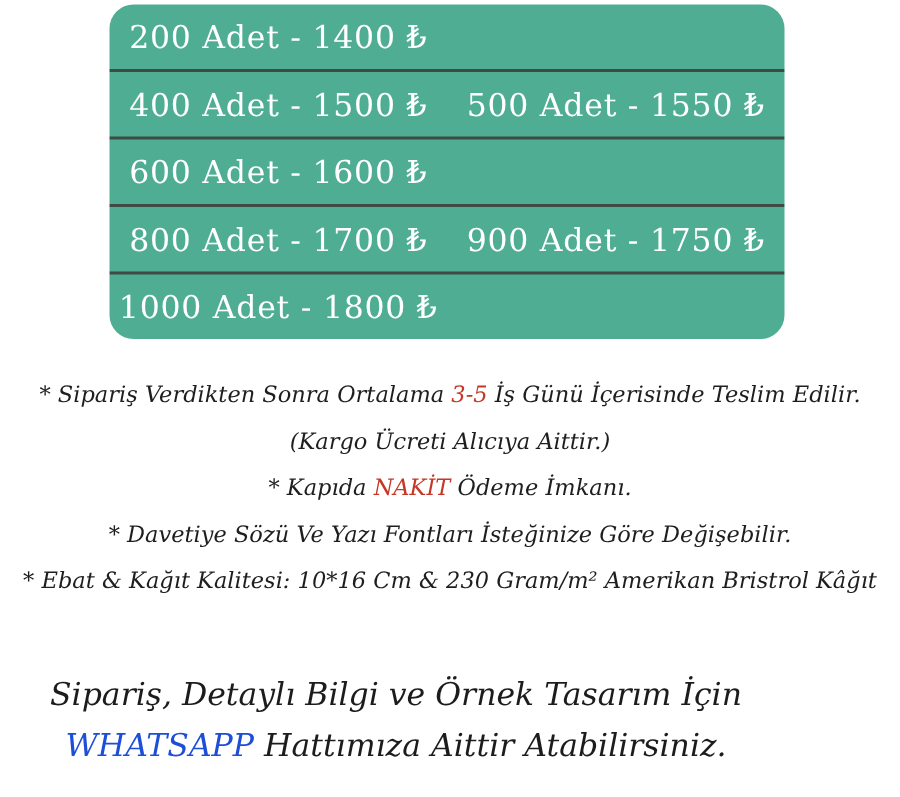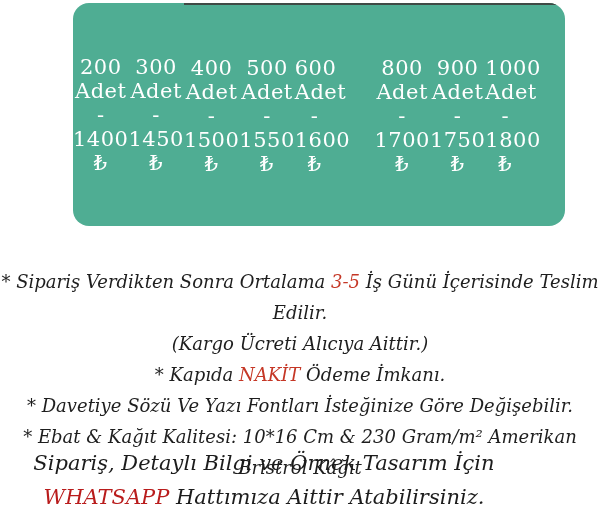--- a/index.html
+++ b/index.html
@@ -16,27 +16,27 @@
     width: 600px;
     height: 531px;
     position: relative;
   }
 
   
   .price-table {
     position: absolute;
     left: 73px;
     top: 3px;
-    width: 492px;
+    width: 450px;
     height: 223px;
     background: #4fad93;
     border-radius: 16px;
     overflow: hidden;
     display: flex;
-    flex-direction: row;
+    flex-direction: column;
   }
   .price-row {
     flex: 1;
     display: flex;
     align-items: center;
   }
   .price-row + .price-row {
     border-top: 2px solid #3f4a45;
   }
   .price-cell {
@@ -49,26 +49,25 @@
 
   
   .notes {
     position: absolute;
     left: 0;
     top: 248px;
     width: 600px;
     text-align: center;
     font-style: italic;
     color: #1e1e1e;
-    font-size: 18px;
+    font-size: 15px;
     line-height: 31px;
-    margin-top: 18px;
   }
   .accent-red { color: #c53726; }
-  .accent-green { color: #b91c1c; }
+  .accent-green { color: #1d4ed8; }
 
   
   .footer {
     position: absolute;
     left: 0;
     top: 446px;
     width: 528px;
     text-align: center;
     font-style: italic;
     color: #1c1c1c;
@@ -77,21 +76,20 @@
   }
 </style>
 </head>
 <body>
 
 <div class="page">
 
   <div class="price-table">
     <div class="price-row">
       <div class="price-cell">200 Adet - 1400 ₺</div>
-      <div class="price-cell">300 Adet - 1450 ₺</div>
     </div>
     <div class="price-row">
       <div class="price-cell">400 Adet - 1500 ₺</div>
       <div class="price-cell">500 Adet - 1550 ₺</div>
     </div>
     <div class="price-row">
       <div class="price-cell">600 Adet - 1600 ₺</div>
     </div>
     <div class="price-row">
       <div class="price-cell">800 Adet - 1700 ₺</div>

